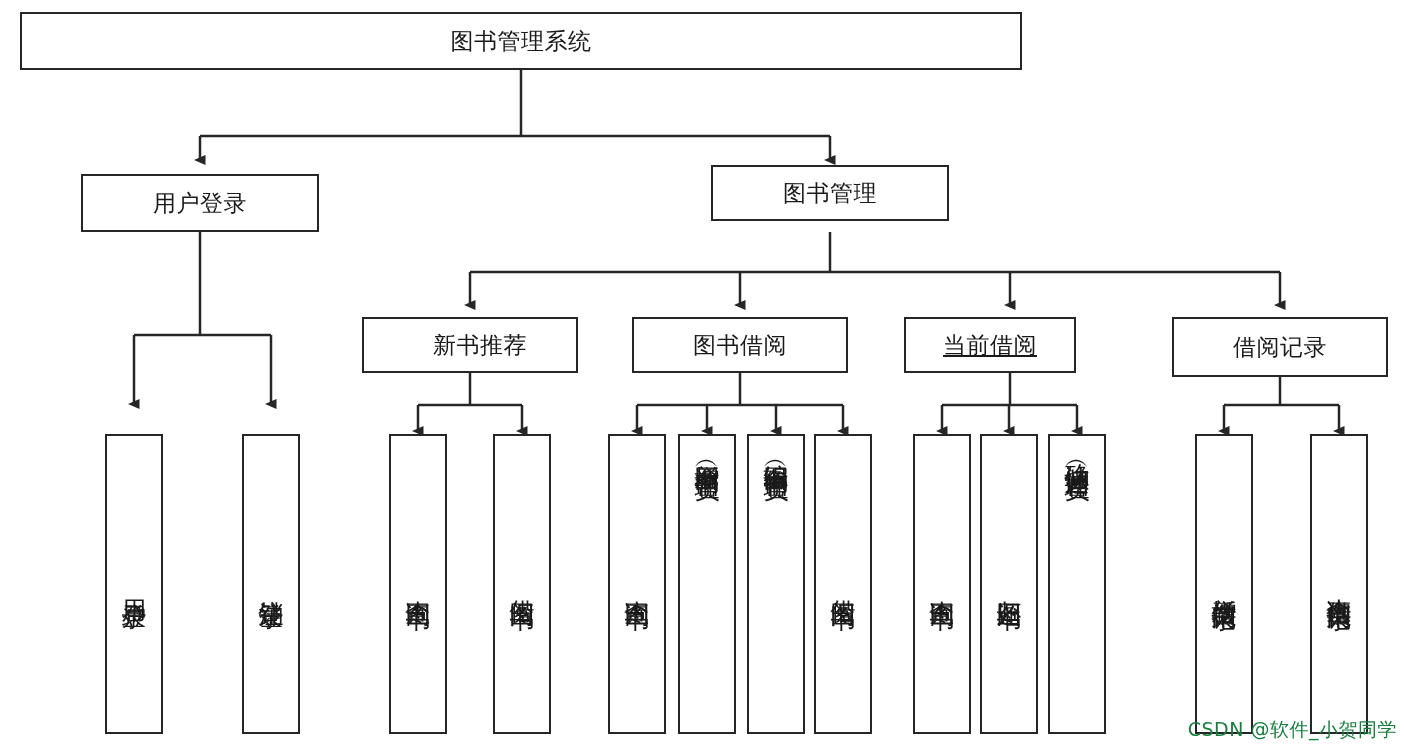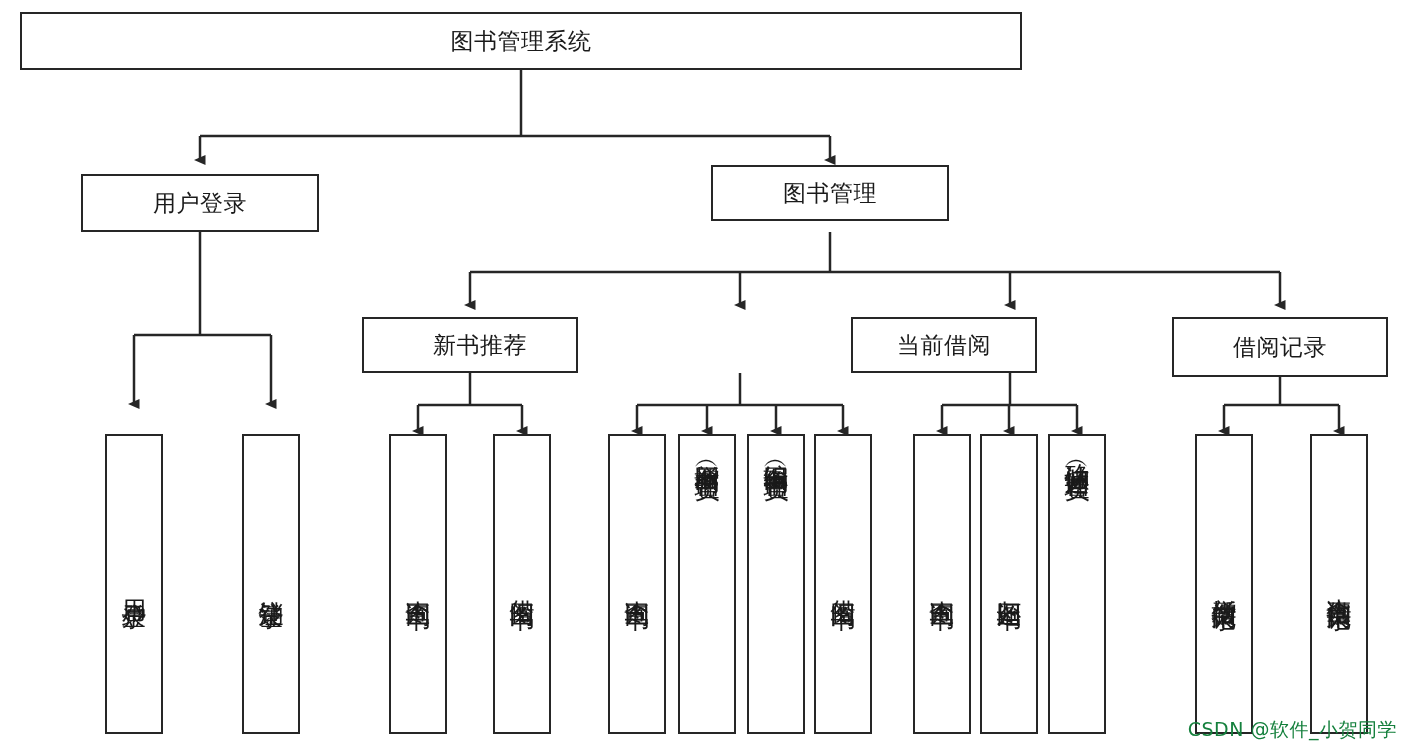--- a/index.html
+++ b/index.html
@@ -146,22 +146,25 @@
   </div>
 
   <div class="node horiz" style="left:711px; top:165px; width:238px; height:56px;">
     <span class="node-label">图书管理</span>
   </div>
 
   <div class="node horiz" style="left:362px; top:317px; width:216px; height:56px;padding-left:20px;">
     <span class="node-label">新书推荐</span>
   </div>
 
-
-  <div class="node horiz" style="left:851px; top:317px; width:186px; height:56px;">
+  <div class="node horiz" style="left:632px; top:317px; width:216px; height:56px;">
+    <span class="node-label">图书借阅</span>
+  </div>
+
+  <div class="node horiz" style="left:904px; top:317px; width:172px; height:56px;text-decoration:underline;">
     <span class="node-label">当前借阅</span>
   </div>
 
   <div class="node horiz" style="left:1172px; top:317px; width:216px; height:60px;">
     <span class="node-label">借阅记录</span>
   </div>
 
   <div class="node vert mid" style="left:105px; top:434px; width:58px; height:300px;">
     <span class="node-label">用户登录</span>
   </div>

